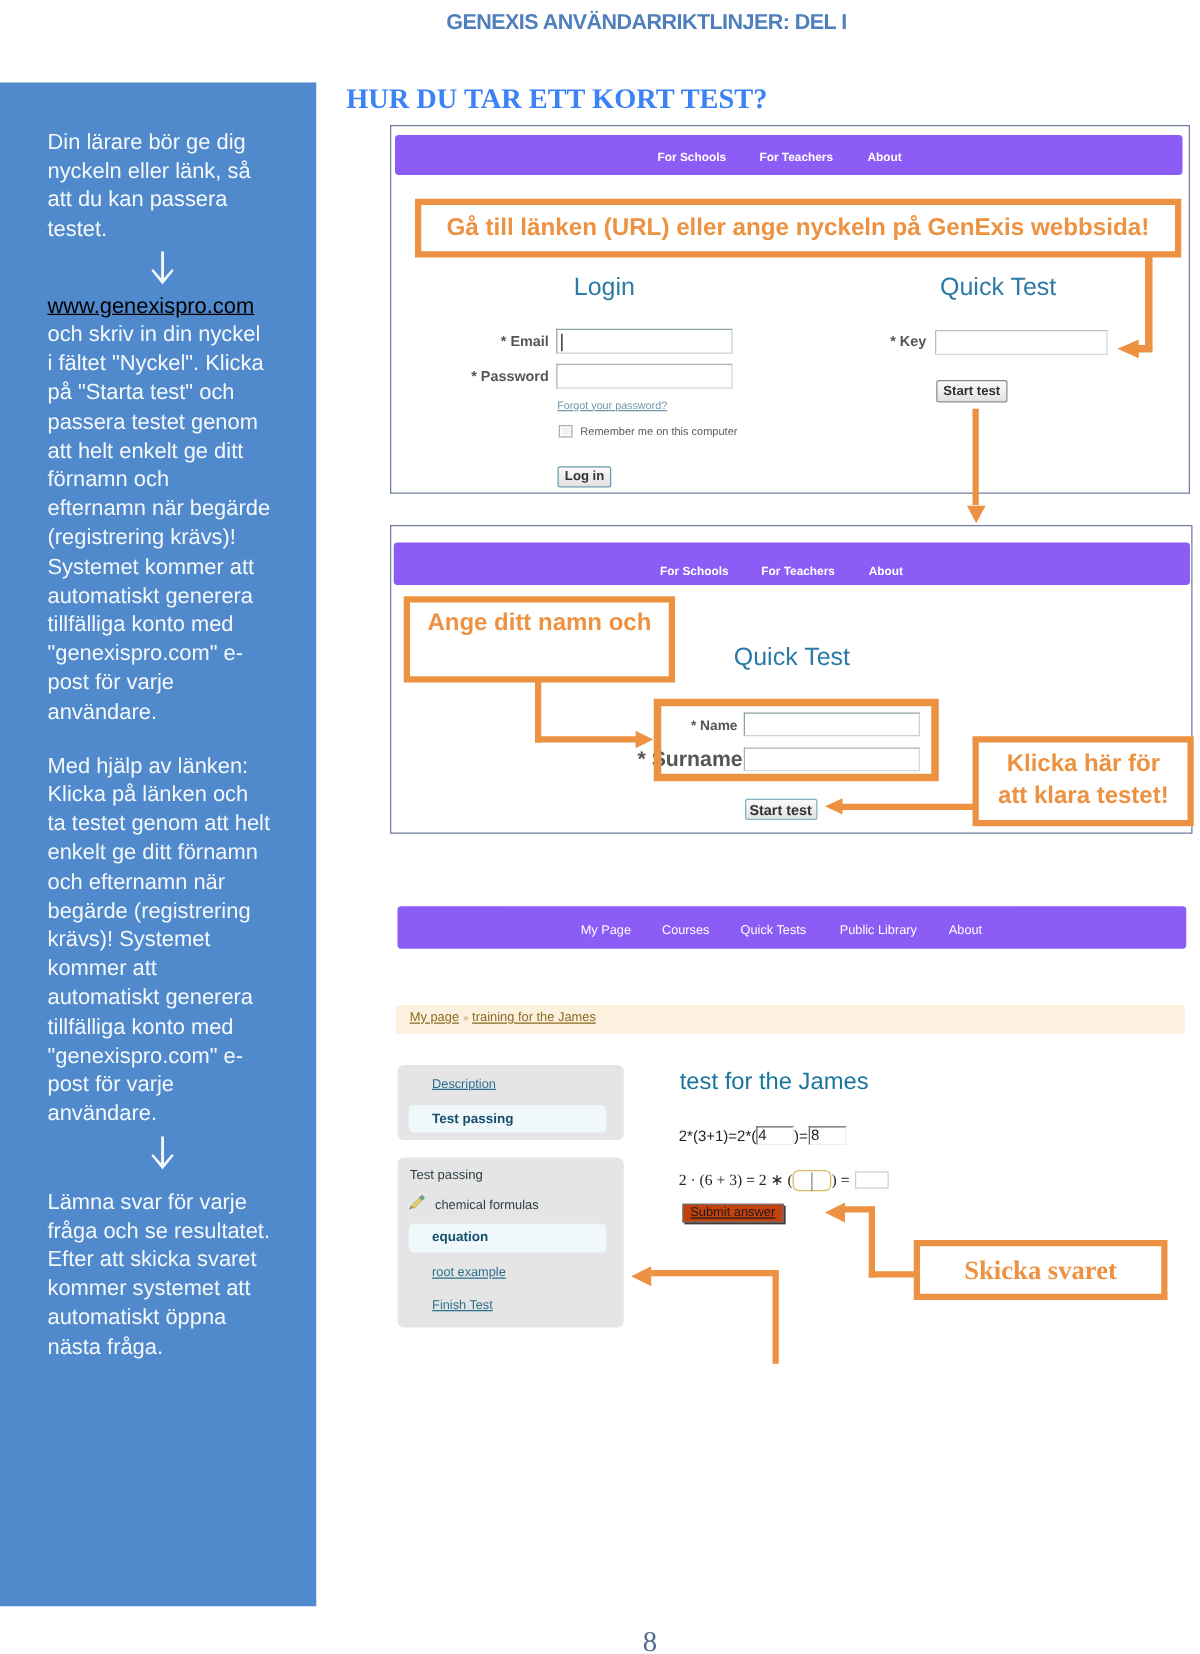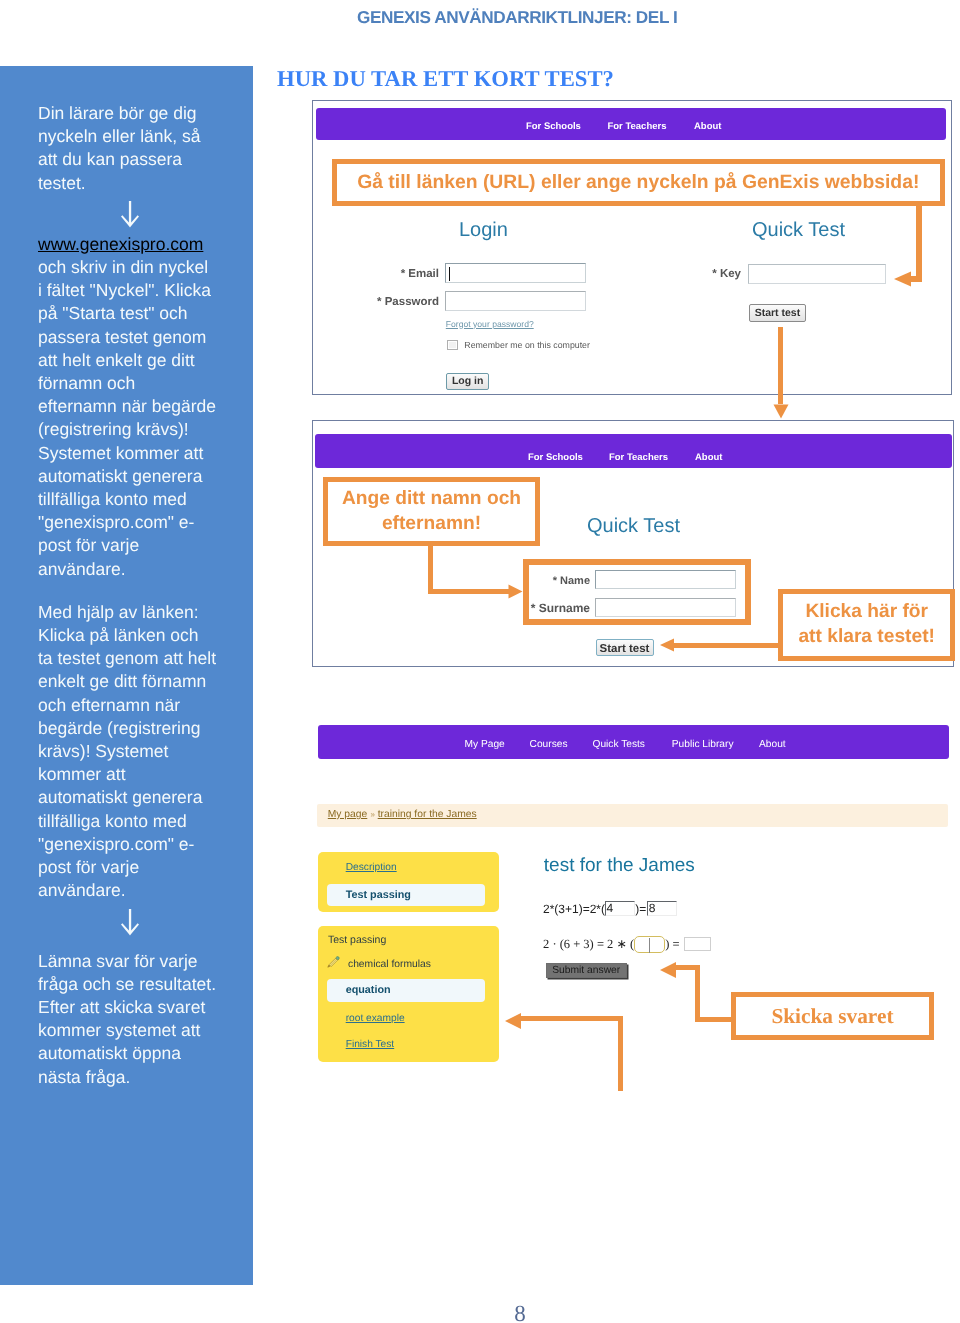--- a/index.html
+++ b/index.html
@@ -22,21 +22,21 @@
   .sb-p3{margin-top:20px;}
   .sb-p4{margin-top:14px;}
   .sb-link{color:#000000;text-decoration:underline;display:block;}
 
   
   .sec-title{position:absolute;left:277px;top:65px;white-space:nowrap;
       font:bold 22.7px/28px "Liberation Serif",serif;color:#3b82f6;letter-spacing:0;}
 
   
   .shot{position:absolute;box-sizing:border-box;border:1px solid #6f7ea0;background:#fff;}
-  .navbar{position:absolute;background:#6d28d9;border-radius:3px;}
+  .navbar{position:absolute;background:#8b5cf6;border-radius:3px;}
   .navitem{position:absolute;font:bold 9.5px/12px "Liberation Sans",sans-serif;color:#fff;
       white-space:nowrap;}
   .inp{position:absolute;box-sizing:border-box;border:1px solid #c9cfd4;background:#fff;}
   .fl{position:absolute;font:bold 11.5px/14px "Liberation Sans",sans-serif;color:#555;
       white-space:nowrap;text-align:right;}
   .btn{position:absolute;box-sizing:border-box;border:1px solid #9aa3ad;border-radius:2px;
       background:linear-gradient(#fbfbfb,#e2e2e2);font:bold 11.5px/14px "Liberation Sans",sans-serif;
       color:#333;text-align:center;white-space:nowrap;}
 
   
@@ -71,36 +71,36 @@
   .shot2{left:312px;top:420px;width:642px;height:247px;}
   .shot2 .navbar{left:2px;top:13px;width:637px;height:34px;}
   .shot2 .navitem{top:18px;}
   .shot2 [data-name="nav-item-for-schools-2"]{left:213px;}
   .shot2 [data-name="nav-item-for-teachers-2"]{left:294px;}
   .shot2 [data-name="nav-item-about-2"]{left:380px;}
   .s2-quick-title{position:absolute;left:274px;top:93px;
       font:20px/24px "Liberation Sans",sans-serif;color:#2b7ba6;}
   .s2-name-label{left:217px;top:152.5px;width:60px;font-size:11px;}
   .s2-name-inp{left:281.6px;top:148.5px;width:141.5px;height:19.5px;border-color:#8f9fa8 #c9d2d6 #c9d2d6 #8f9fa8;}
-  .s2-surname-label{left:197px;top:180.3px;width:80px;font-size:12px;}
+  .s2-surname-label{left:197px;top:180.3px;width:80px;font-size:17px;}
   .s2-surname-inp{left:281.6px;top:177px;width:141.5px;height:18.5px;border-color:#a9b0b4 #d2d8dc #d2d8dc #a9b0b4;}
   .s2-start-btn{left:282.5px;top:217.5px;width:58px;height:17.3px;padding-top:2px;border-color:#7fb0c4;}
 
   
   .shot3{position:absolute;left:312px;top:715px;width:642px;height:440px;}
   .nav3{left:6.4px;top:10.3px;width:631px;height:33.5px;}
   .nav3 .navitem{top:14px;font-weight:normal;font-size:10.2px;}
   .n3a{left:146.2px;} .n3b{left:211.2px;} .n3c{left:274.1px;} .n3d{left:353.4px;} .n3e{left:440.7px;}
   .bc{position:absolute;left:4.9px;top:88.9px;width:631px;height:23px;background:#fcf0de;
       border-radius:2px;}
   .bc-link{position:absolute;top:4px;font:10.3px/14px "Liberation Sans",sans-serif;color:#8a6a22;
       text-decoration:underline;white-space:nowrap;}
   .bc1{left:10.9px;} .bc2{left:60.8px;}
   .bc-sep{position:absolute;left:53.5px;top:4px;font:8px/14px "Liberation Sans",sans-serif;color:#b99a5c;}
-  .side-card{position:absolute;left:5.7px;width:181.5px;background:#fde047;border-radius:5px;
+  .side-card{position:absolute;left:5.7px;width:181.5px;background:#e5e5e5;border-radius:5px;
       box-sizing:border-box;}
   .sc1{top:137.2px;height:60.2px;}
   .sc2{top:211.4px;height:135.2px;}
   .sc-link{position:absolute;left:28px;font:10.2px/14px "Liberation Sans",sans-serif;
       color:#2b6f8f;text-decoration:underline;white-space:nowrap;}
   .sc1 .sc-link{top:9px;}
   .sc-pill{position:absolute;left:9.4px;width:157.9px;height:22.4px;background:#f1f8fb;
       border-radius:4px;box-sizing:border-box;}
   .sc1 .sc-pill{top:31.7px;}
   .sc-pill span{position:absolute;left:18.6px;top:4px;
@@ -126,22 +126,22 @@
   .eqb2{width:30.7px;height:15px;margin:0 0 0 0.5px;}
   .eqb3{width:27.4px;height:14px;border-color:#cfcfcf;margin-left:4px;}
   .eqv{position:absolute;left:1px;top:-2px;font:12px/16px "Liberation Sans",sans-serif;}
   .mathbox{display:inline-block;width:31px;height:17px;box-sizing:border-box;
       border:1px solid #d3bd5f;border-radius:5px;background:#fff;vertical-align:middle;
       position:relative;}
   .mathbox::after{content:"";position:absolute;left:14px;top:1px;width:1px;height:15px;
       background:#888;}
   .s3-submit{left:233.7px;top:248.4px;width:81px;height:14.5px;padding-top:0;
       font:10.3px/14px "Liberation Sans",sans-serif;font-weight:normal;border-radius:0;
-      background:#737373;border:1px solid #6e6e6e;color:#1b1b1b;
-      box-shadow:1.5px 1.5px 0 #3d3d3d;}
+      background:#c2410c;border:1px solid #6e6e6e;color:#1b1b1b;
+      box-shadow:1.5px 1.5px 0 #3d3d3d;text-decoration:underline;}
 
   
   .callout{position:absolute;box-sizing:border-box;border:5.7px solid #ed9242;background:#fff;
       color:#ed9242;text-align:center;}
   .co1{left:332px;top:159px;width:612.5px;height:47px;
       font:bold 19.35px/37px "Liberation Sans",sans-serif;}
   .ar{position:absolute;}
   .ar1-v{left:916px;top:203px;width:6px;height:78px;background:#ed9242;}
   .ar1-head{left:893px;top:270px;}
   .ar2-v{left:778.4px;top:327px;width:4.6px;height:77px;background:#ed9242;}
@@ -272,21 +272,20 @@
     <div class="s2-quick-title" data-name="quick-test-heading-2">Quick Test</div>
     <div class="fl s2-name-label" data-name="name-label">* Name</div>
     <div class="inp s2-name-inp" data-name="name-input"></div>
     <div class="fl s2-surname-label" data-name="surname-label">* Surname</div>
     <div class="inp s2-surname-inp" data-name="surname-input"></div>
     <div class="btn s2-start-btn" data-name="start-test-button-2">Start test</div>
   </div>
 
   <div class="callout co2" data-name="callout-enter-name">
       <span class="ln" data-name="text-line">Ange ditt namn och</span>
-      <span class="ln" data-name="text-line">efternamn!</span>
     </div>
   <div class="hl hl-fields" data-name="highlight-name-fields"></div>
   <div class="ar ar3-v" data-name="arrow-stem-vertical-3"></div>
   <div class="ar ar3-h" data-name="arrow-stem-horizontal-3"></div>
   <svg class="ar ar3-head" data-name="arrow-head-right-3" width="15" height="15" viewBox="0 0 15 15">
       <path d="M14.5 7.5 L0.5 0.5 L0.5 14.5 Z" fill="#ed9242"></path>
     </svg>
   <div class="callout co3" data-name="callout-click-here">
       <span class="ln" data-name="text-line">Klicka här för</span>
       <span class="ln" data-name="text-line">att klara testet!</span>

